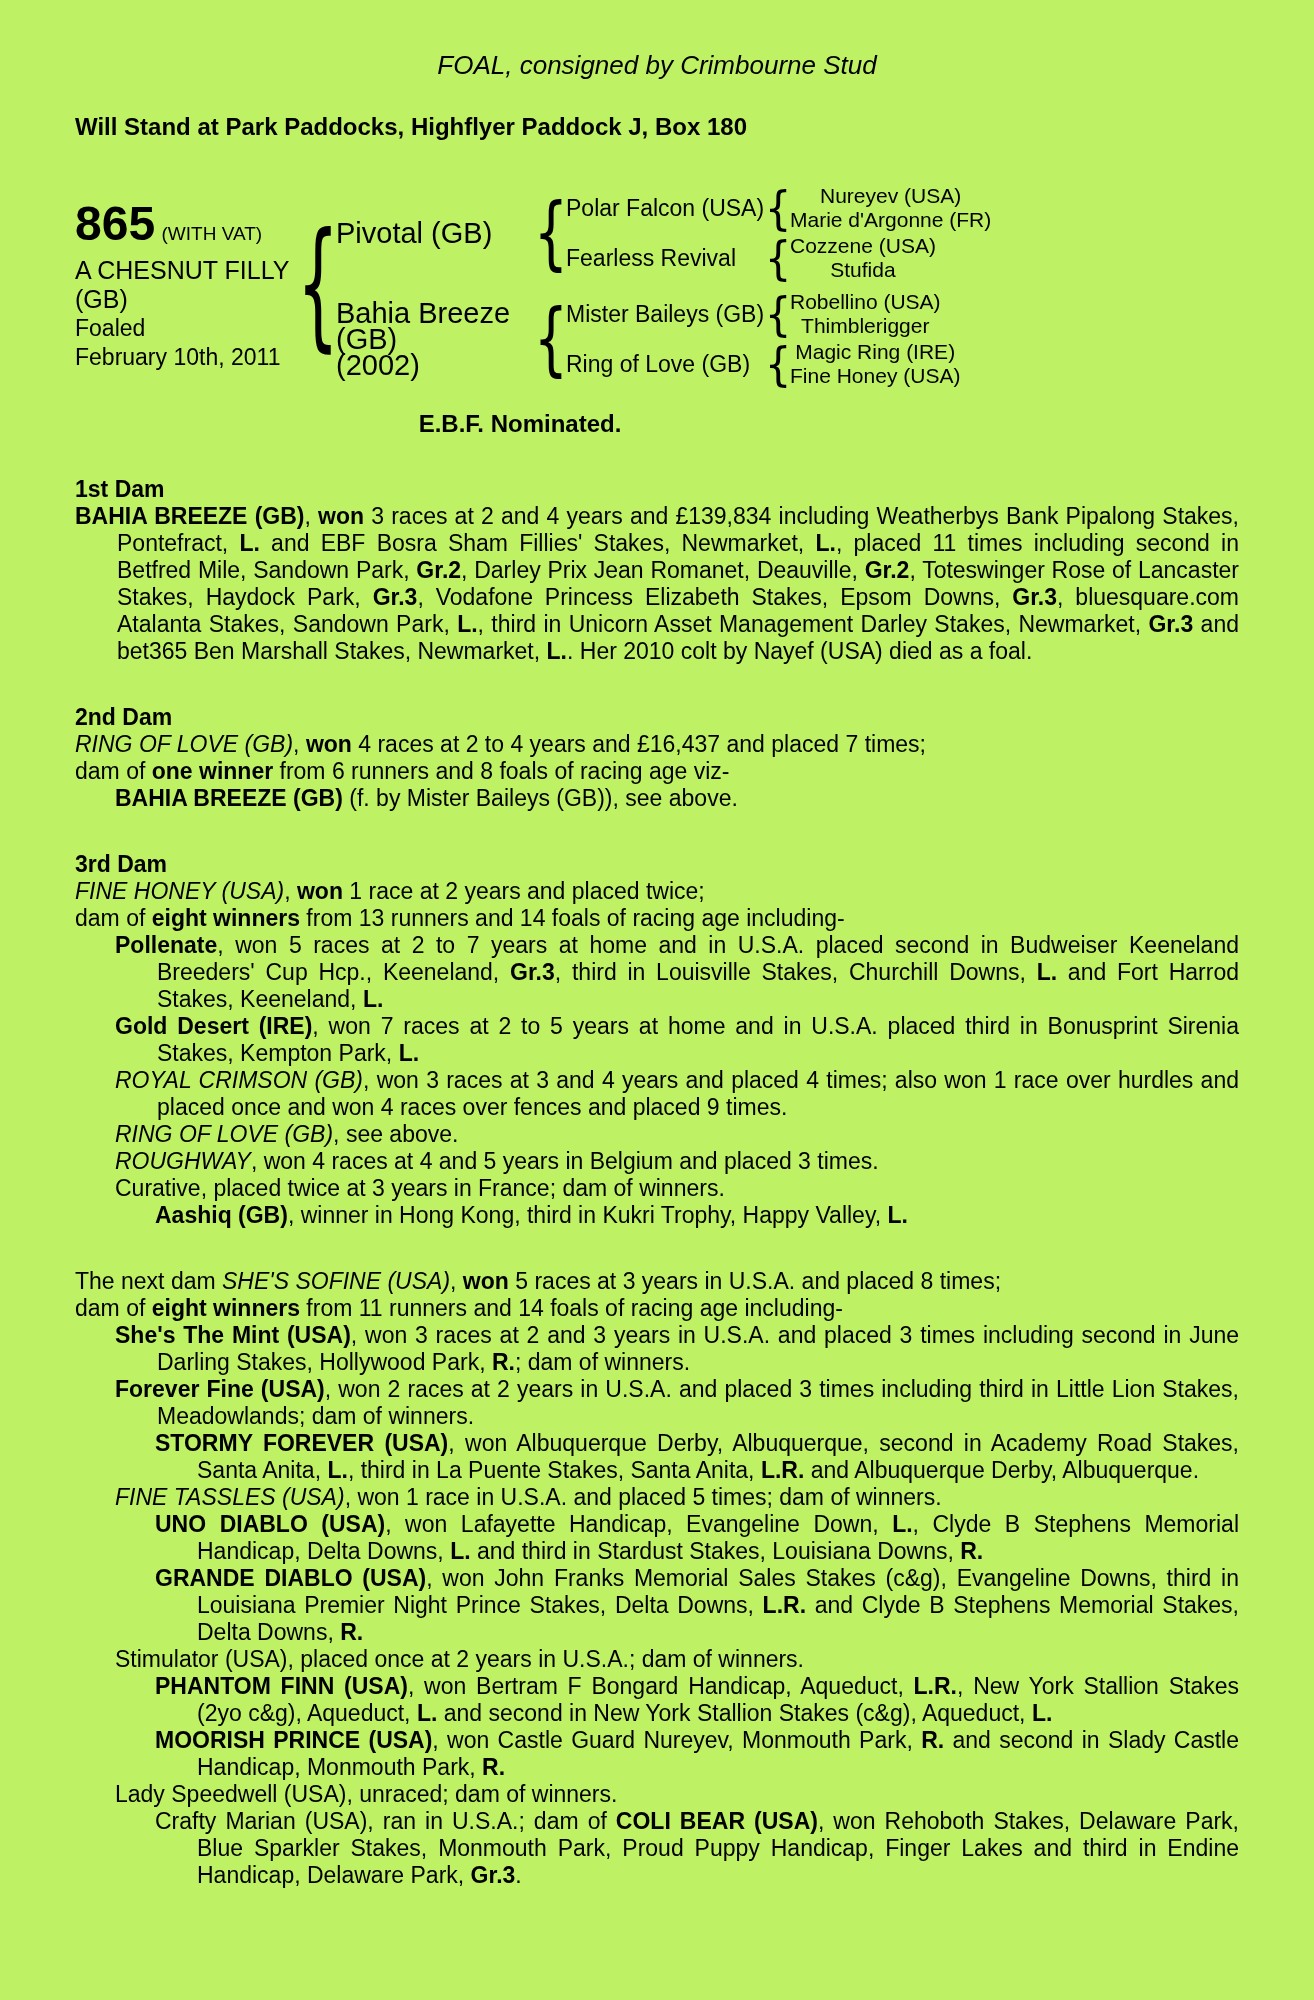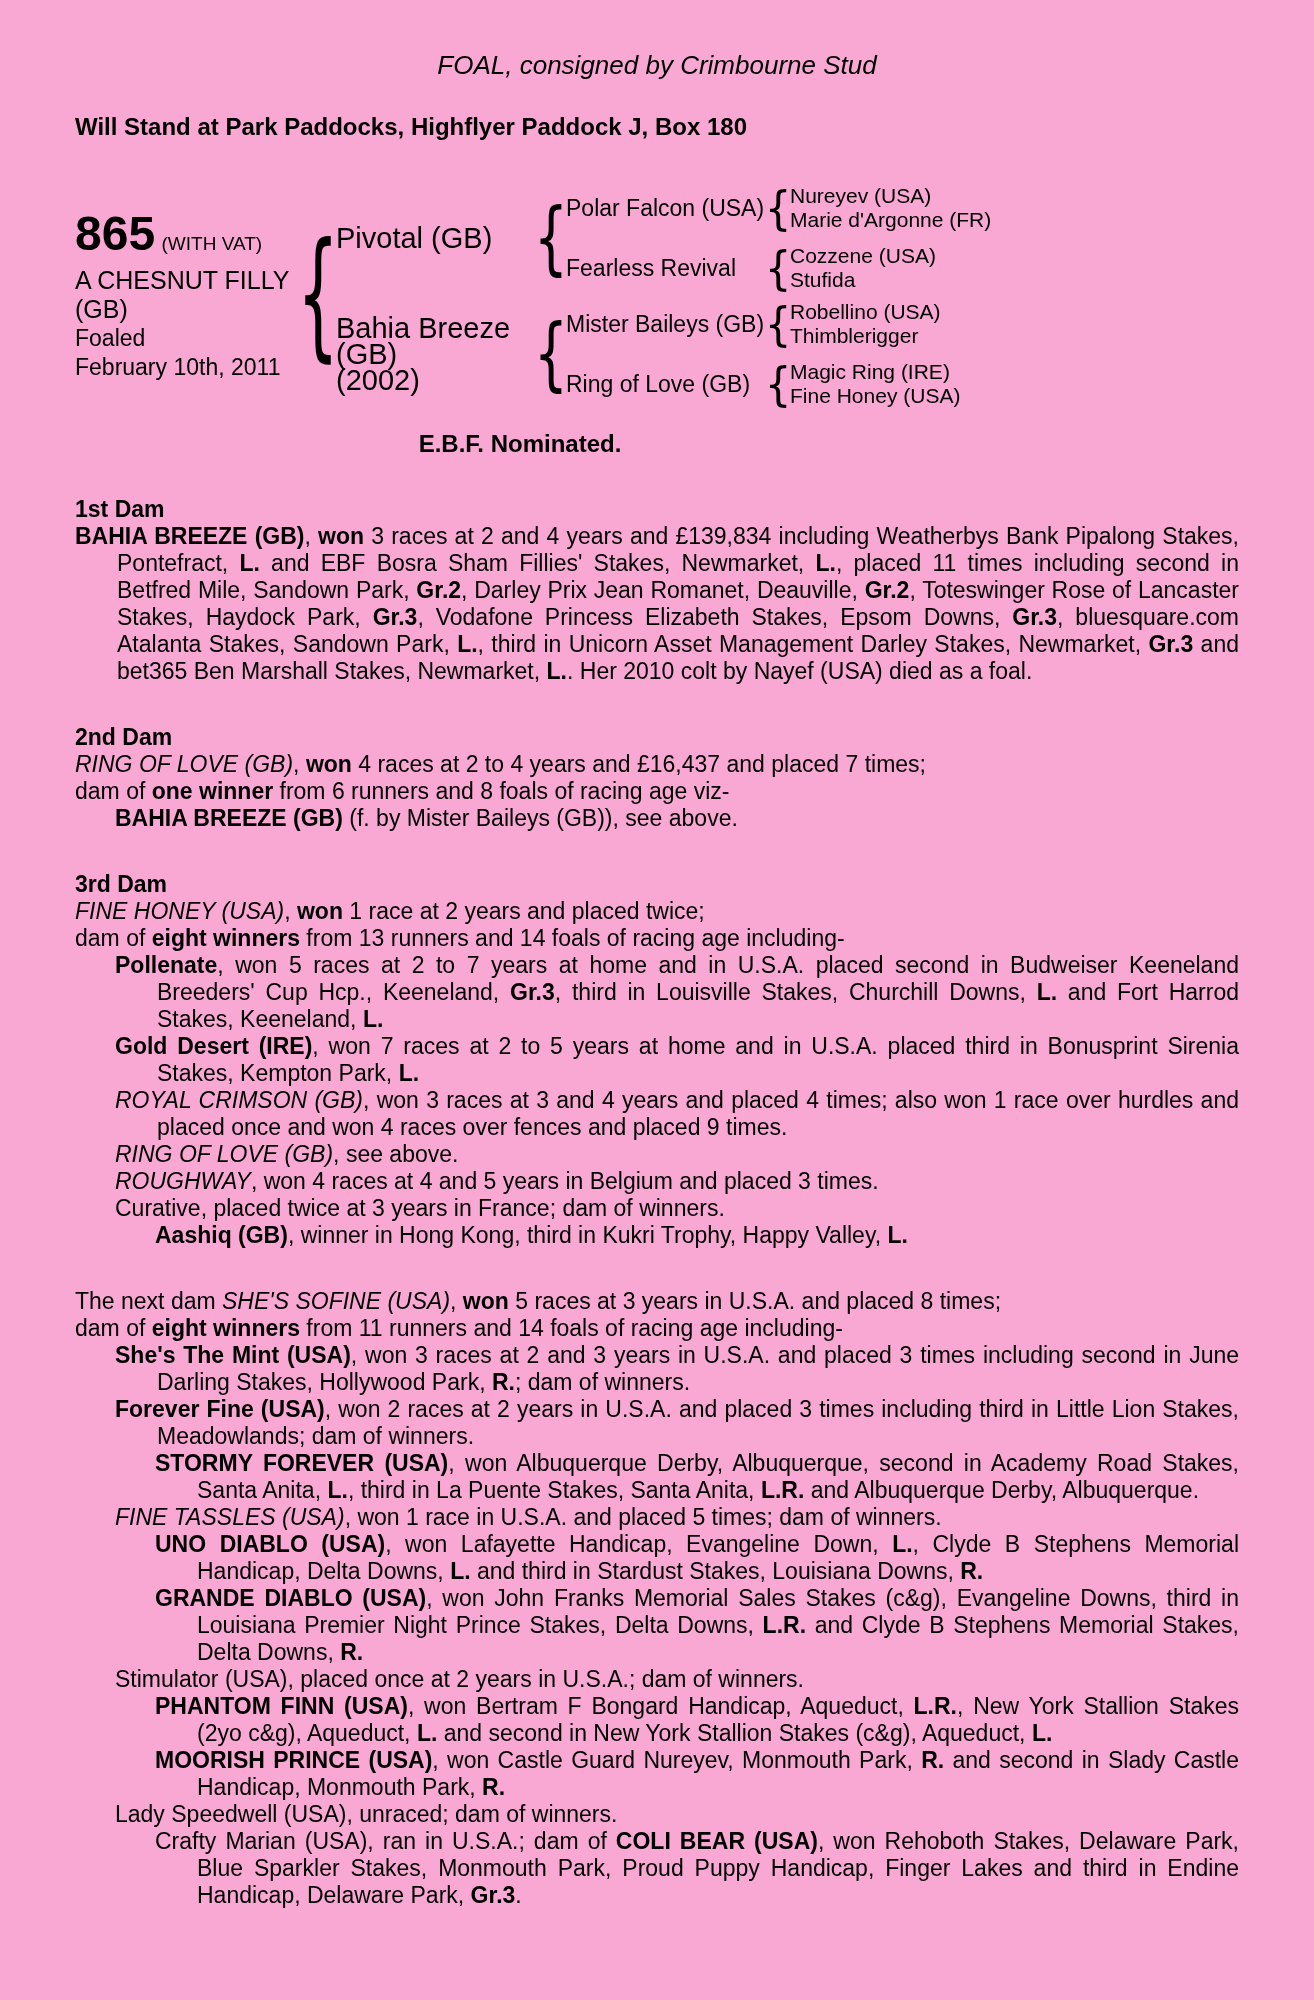--- a/index.html
+++ b/index.html
@@ -1,21 +1,21 @@
 <!DOCTYPE html>
 <html><head>
 <meta charset="utf-8">
 <style>
   * { box-sizing: border-box; }
   html, body { margin: 0; padding: 0; background: #ffffff; }
   .page {
     width: 1314px;
     min-height: 2000px;
     margin: 0 auto;
-    background: #f9a8d4;
+    background: #bef264;
     color: #000000;
     font-family: "Liberation Sans", "DejaVu Sans", sans-serif;
     font-size: 23px;
     line-height: 27px;
     padding: 52px 75px 40px 75px;
   }
 
   .consignor-line {
     text-align: center;
     font-style: italic;
@@ -34,24 +34,24 @@
   .lot-number-row { white-space: nowrap; margin-bottom: 8px; }
   .lot-number { font-size: 48px; font-weight: bold; line-height: 1; }
   .lot-vat { font-size: 19px; }
   .lot-name { font-weight: normal; font-size: 25px; line-height: 29px; }
   .lot-foaled { font-size: 23px; line-height: 29px; }
 
   .ped-tree { display: flex; align-items: center; }
   .gen1-col { display: flex; flex-direction: column; }
   .half { display: flex; align-items: center; margin: 3px 0; }
   .gen1-name { width: 200px; flex: none; font-size: 29px; line-height: 26px; }
-  .gen2-col { display: flex; flex-direction: column; gap: 10px; }
+  .gen2-col { display: flex; flex-direction: column; }
   .gen2-row { display: flex; align-items: center; margin: 1px 0; }
   .gen2-name { width: 200px; flex: none; font-size: 23px; line-height: 26px; }
-  .gen3-col { display: flex; flex-direction: column; }
+  .gen3-col { display: flex; flex-direction: column; align-items: center; }
   .gen3-name { font-size: 21px; line-height: 24px; white-space: nowrap; }
 
   .brace {
     display: flex; align-items: center; justify-content: center;
     flex: none;
     font-family: "DejaVu Sans", sans-serif;
     font-weight: normal;
   }
   .brace::before { content: "{"; display: block; line-height: 0.78; }
   .brace-1 { width: 36px; }

